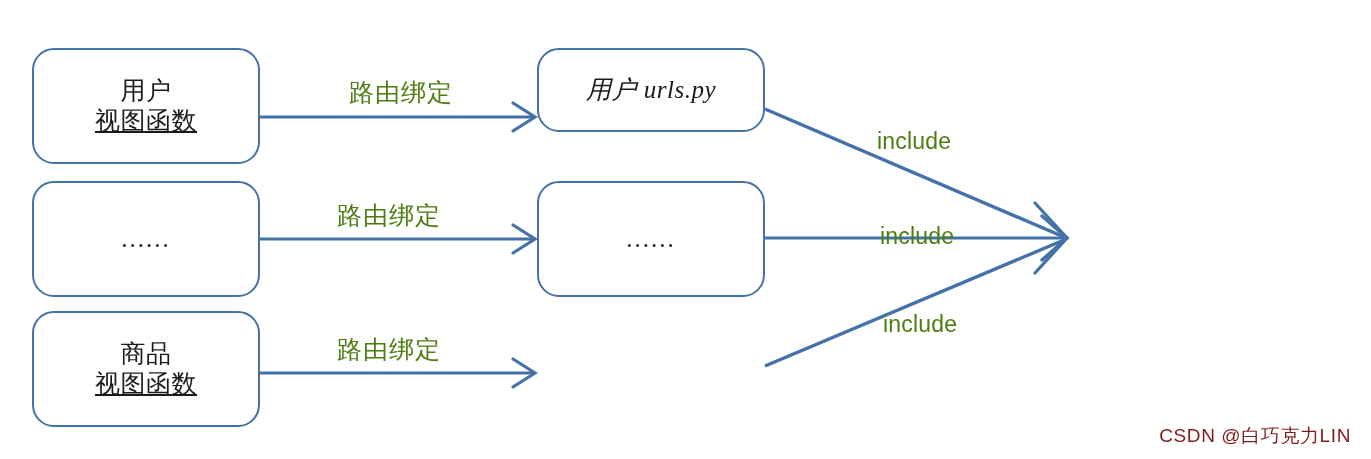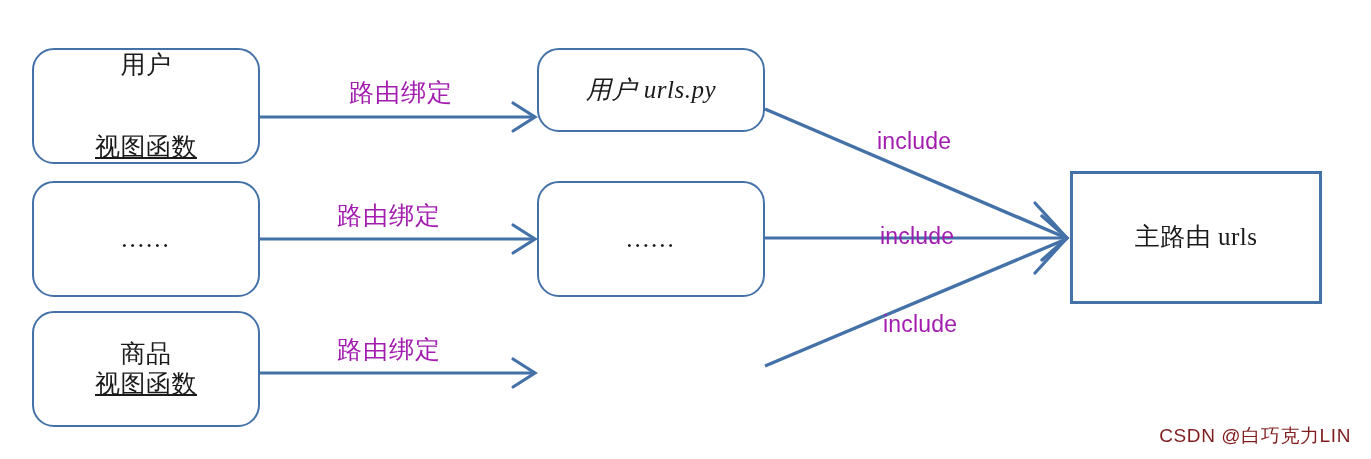--- a/index.html
+++ b/index.html
@@ -54,21 +54,21 @@
     text-decoration: underline;
   }
   .node .dots {
     font-family: "Liberation Serif", "DejaVu Serif", serif;
     font-size: 25px;
     letter-spacing: 2px;
   }
   .edge-label {
     position: absolute;
     white-space: nowrap;
-    color: #a21caf;
+    color: #4d7c0f;
     pointer-events: none;
   }
   .edge-label.cjk {
     font-family: "Liberation Serif", "DejaVu Serif", serif;
     font-size: 25px;
     letter-spacing: 1px;
   }
   .edge-label.latin {
     font-family: Liberation Sans, sans-serif;
     font-size: 23px;
@@ -119,21 +119,21 @@
       <path d="M765,366 L1064,240" stroke="#4472a8" stroke-width="3.4" fill="none"></path>
     </g>
 
     <g>
       <path d="M1042,216 L1067,238 L1042,260" stroke="#4472a8" stroke-width="3.4" fill="none" stroke-linecap="round"></path>
       <path d="M1035,203 L1067,238" stroke="#4472a8" stroke-width="3.2" fill="none" stroke-linecap="round"></path>
       <path d="M1035,273 L1067,238" stroke="#4472a8" stroke-width="3.2" fill="none" stroke-linecap="round"></path>
     </g>
   </svg>
 
-  <div class="node rounded" style="left:32px; top:48px; width:228px; height:116px;justify-content:space-between;">
+  <div class="node rounded" style="left:32px; top:48px; width:228px; height:116px;">
     <span>用户</span>
     <span class="line2">视图函数</span>
   </div>
 
   <div class="node rounded" style="left:32px; top:181px; width:228px; height:116px;">
     <span class="dots">......</span>
   </div>
 
   <div class="node rounded" style="left:32px; top:311px; width:228px; height:116px;text-align:center;">
     <span>商品</span>
@@ -142,23 +142,20 @@
 
   <div class="node rounded" style="left:537px; top:48px; width:228px; height:84px;font-style:italic;">
     <span>用户 urls.py</span>
   </div>
 
   <div class="node rounded" style="left:537px; top:181px; width:228px; height:116px;">
     <span class="dots">......</span>
   </div>
 
 
-  <div class="node square" style="left:1070px; top:171px; width:252px; height:133px;">
-    <span>主路由 urls</span>
-  </div>
 
   <div class="edge-label cjk" style="left:349px; top:76px;">路由绑定</div>
   <div class="edge-label cjk" style="left:337px; top:199px;">路由绑定</div>
   <div class="edge-label cjk" style="left:337px; top:333px;">路由绑定</div>
 
   <div class="edge-label latin" style="left:877px; top:128px;">include</div>
   <div class="edge-label latin" style="left:880px; top:223px;">include</div>
   <div class="edge-label latin" style="left:883px; top:311px;">include</div>
 
   <div class="watermark">CSDN @白巧克力LIN</div>

